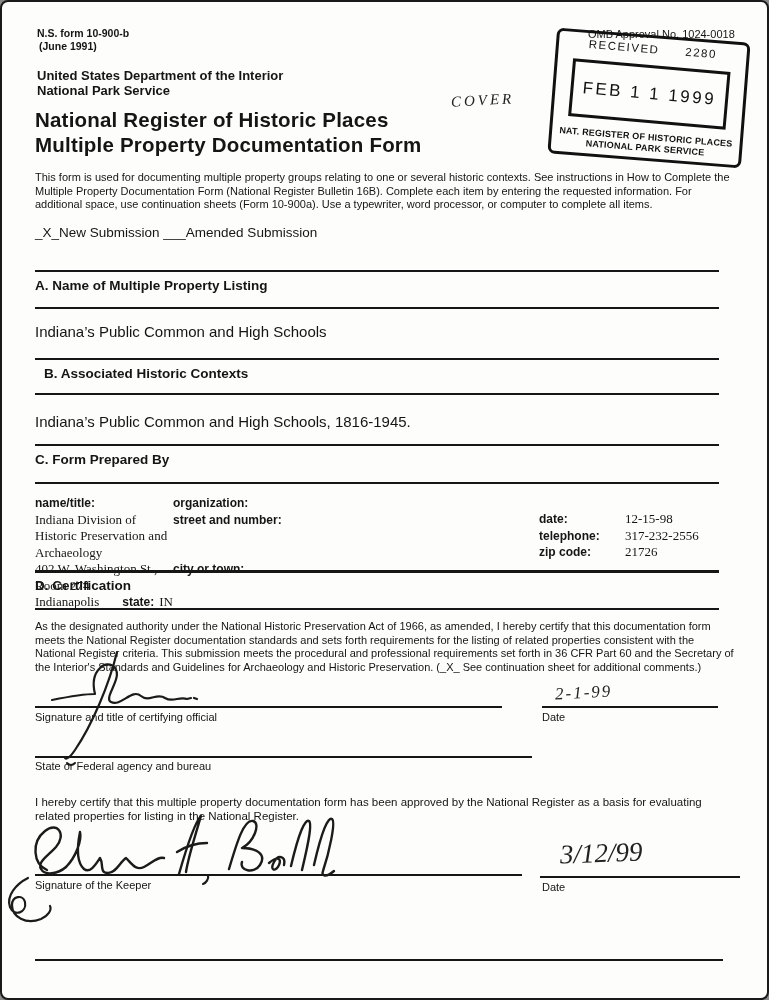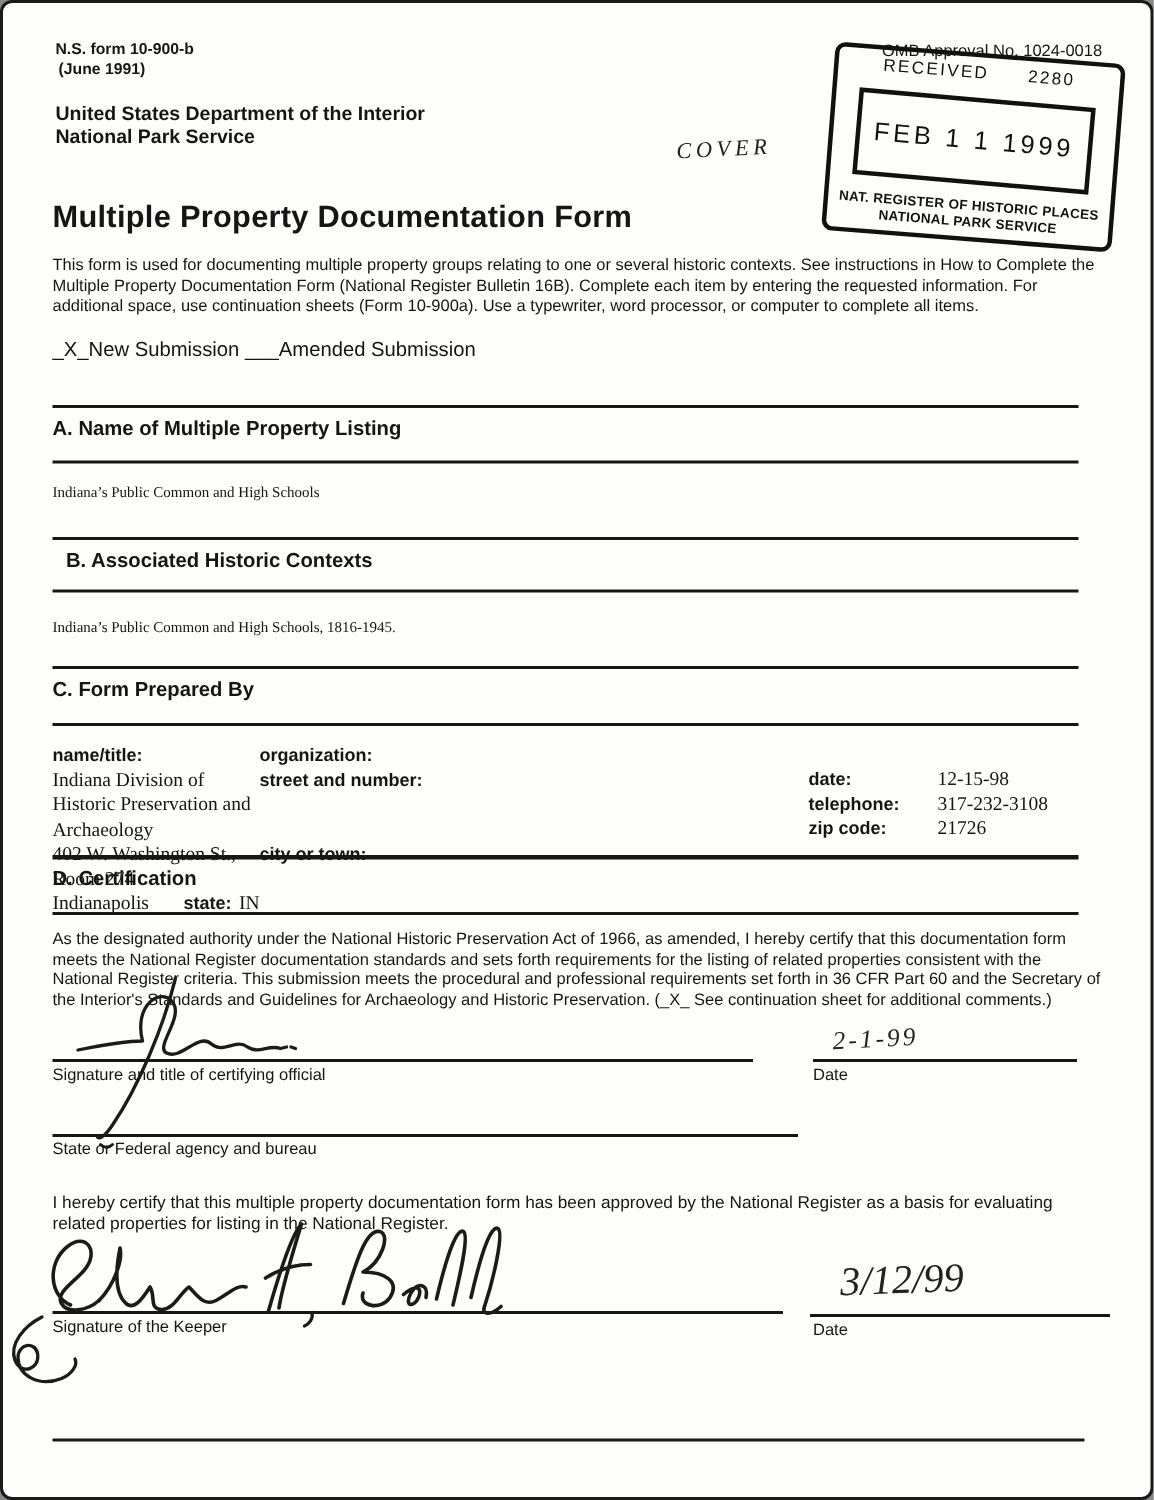--- a/index.html
+++ b/index.html
@@ -8,21 +8,21 @@
     font-family:"Liberation Sans", sans-serif; color:#151515; overflow:hidden;
     border:2px solid #1a1a1a; box-sizing:border-box; border-radius:8px;
   }
   .abs{position:absolute;}
   .sans-sm{font-size:10.5px; font-weight:700; line-height:13px;}
   .agency{font-size:13px; font-weight:700; line-height:15.5px;}
   .doctitle{font-size:20.5px; font-weight:700; line-height:25px; letter-spacing:0.2px;}
   .body-txt{font-size:11px; line-height:13.5px;}
   .rule{position:absolute; height:2px; background:#161616;}
   .sec-head{font-size:13.5px; font-weight:700;}
-  .serif-val{font-family:Liberation Serif, serif; font-size:10px;text-align:center;}
+  .serif-val{font-family:Liberation Sans, sans-serif; font-size:15px;text-align:center;}
   .c-grid{display:grid; grid-template-columns:138px auto; column-gap:0; font-size:12px; line-height:16.5px;}
   .c-grid .lbl{font-weight:700;}
   .c-grid .val{font-family:"Liberation Serif", serif; font-size:13px;}
   .sigline{position:absolute; height:2px; background:#161616;}
   .sig-label{font-size:11px;}
   .mono-val{font-family:"Liberation Mono","DejaVu Sans Mono",monospace; font-size:13px; letter-spacing:0.5px;}
   .hand{font-family:"Liberation Serif", serif; font-style:italic; color:#222;}
   
   .stamp{
     position:absolute; left:550px; top:33px; width:194px; height:126px;
@@ -46,20 +46,21 @@
 <div class="page">
 
   <div class="abs sans-sm" style="left:35px; top:25px;">N.S. form 10-900-b</div>
   <div class="abs sans-sm" style="left:37px; top:38px;">(June 1991)</div>
 
   <div class="abs" style="left:586px; top:26px; font-size:11px; font-weight:400;">OMB Approval No. 1024-0018</div>
 
   <div class="abs agency" style="left:35px; top:66px;">United States Department of the Interior</div>
   <div class="abs agency" style="left:35px; top:81px;">National Park Service</div>
 
+  <div class="abs doctitle" style="left:33px; top:105px;">National Register of Historic Places</div>
   <div class="abs doctitle" style="left:33px; top:130px;">Multiple Property Documentation Form</div>
 
   <div class="abs hand" style="left:449px; top:90px; font-size:15px; letter-spacing:3px; transform:rotate(-3deg);">COVER</div>
 
   <div class="stamp">
     <div class="stamp-top">
       <span>RECEIVED</span>
       <span>2280</span>
     </div>
     <div class="stamp-datebox">
@@ -100,21 +101,21 @@
       <span style="width:140px;">Indianapolis</span>
       <span style="font-weight:700; font-family:'Liberation Sans',sans-serif; font-size:12px;">state:</span>
       <span style="margin-left:5px;">IN</span>
     </div>
   </div>
 
   <div class="abs c-grid" style="left:537px; top:509px; width:210px; grid-template-columns:86px auto;">
     <div class="lbl">date:</div>
     <div class="val">12-15-98</div>
     <div class="lbl">telephone:</div>
-    <div class="val">317-232-3108</div>
+    <div class="val">317-232-2556</div>
     <div class="lbl">zip code:</div>
     <div class="val">21726</div>
   </div>
 
   <div class="rule" style="left:33px; top:568px; width:684px; height:2.5px;"></div>
   <div class="abs sec-head" style="left:33px; top:576px;">D. Certification</div>
   <div class="rule" style="left:33px; top:606px; width:684px;"></div>
 
   <div class="abs body-txt" style="left:33px; top:618px; width:702px;">As the designated authority under the National Historic Preservation Act of 1966, as amended, I hereby certify that this documentation form meets the National Register documentation standards and sets forth requirements for the listing of related properties consistent with the National Register criteria. This submission meets the procedural and professional requirements set forth in 36 CFR Part 60 and the Secretary of the Interior's Standards and Guidelines for Archaeology and Historic Preservation.  (_X_ See continuation sheet for additional comments.)</div>
 

